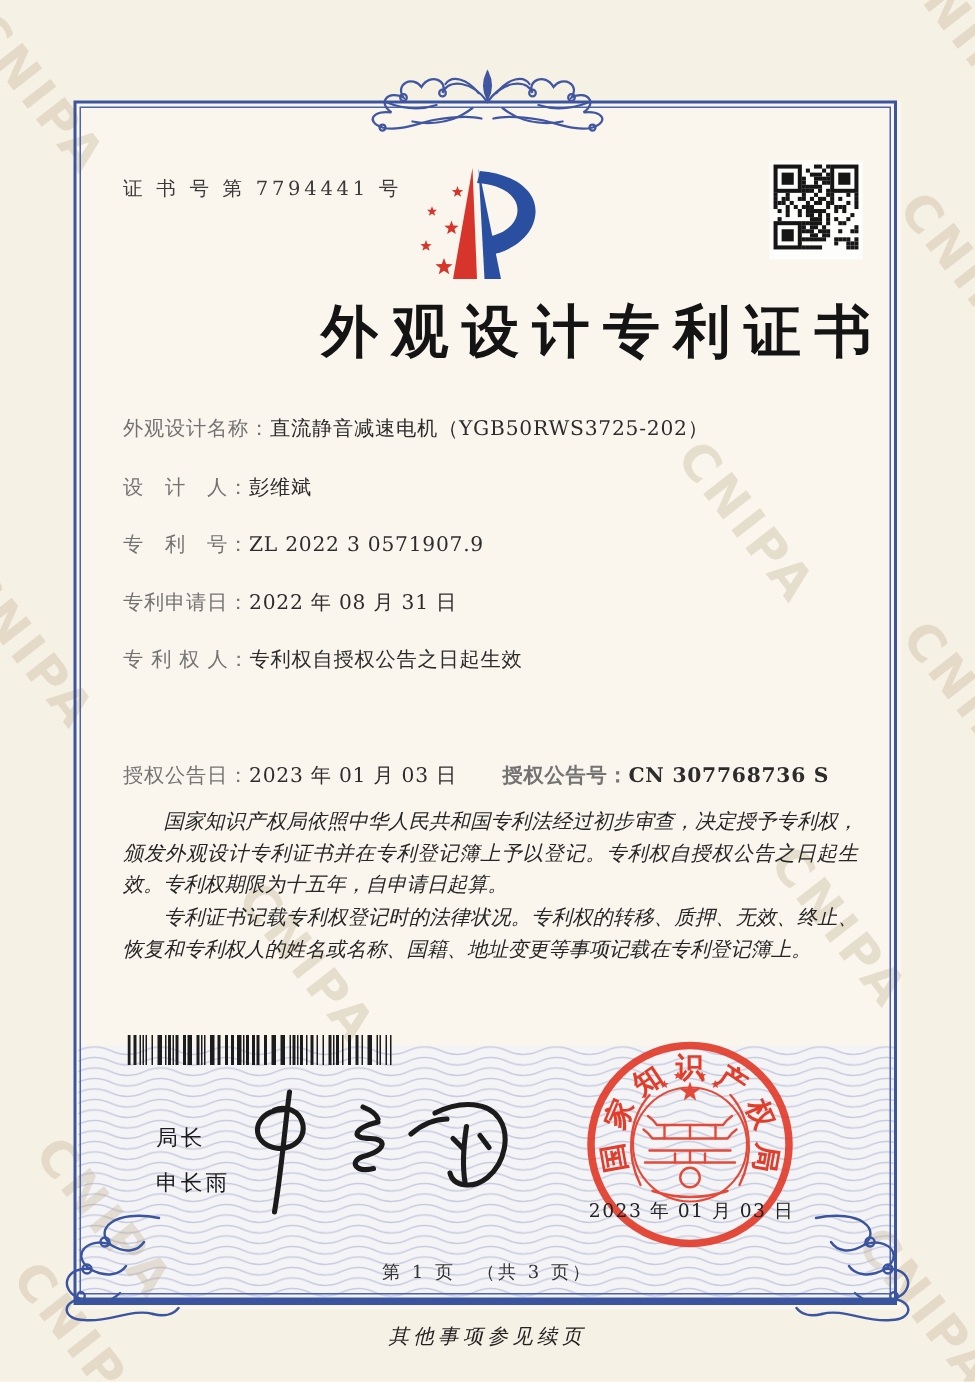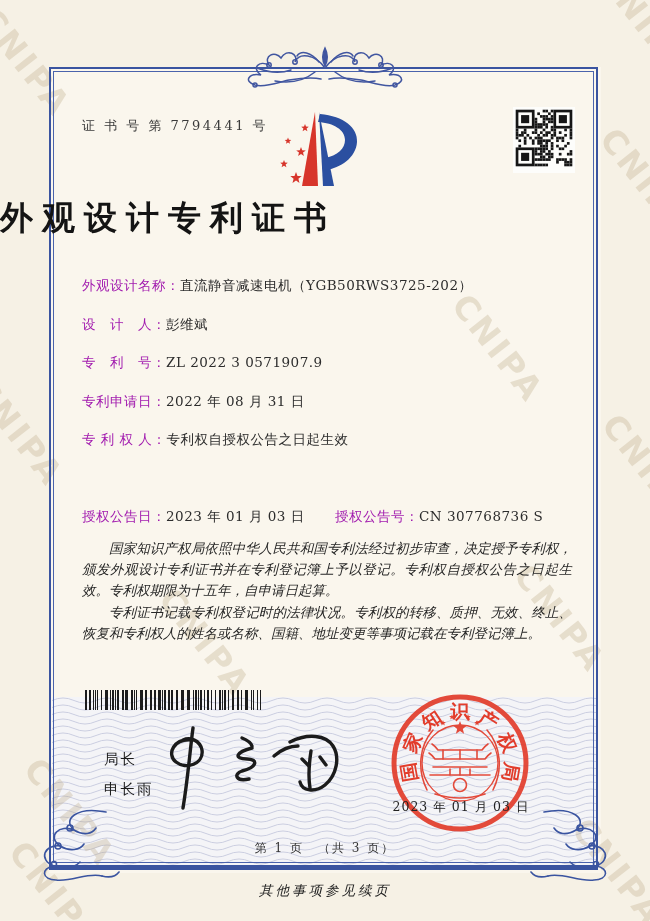--- a/index.html
+++ b/index.html
@@ -14,26 +14,26 @@
       color:rgba(184,165,128,0.30);z-index:3;white-space:nowrap;}
   .frame-bg{left:49px;top:67px;width:552px;height:806px;background:#faf6ed;z-index:1;}
   .wave-band{left:52px;top:697px;width:546px;height:171px;z-index:2;}
   .frame-outer{left:49px;top:67px;width:545px;height:796px;
       border:2.5px solid #3a54a0;border-bottom-width:5px;z-index:4;pointer-events:none;}
   .frame-inner{position:absolute;inset:2px;border:1px solid #4a63ac;}
   .content{z-index:5;}
   .certno{left:82px;top:106px;font-size:13px;letter-spacing:2.5px;color:#3a3a3a;margin-top:11px;}
   .qr{left:513px;top:107px;z-index:5;background:#fdfdfb;}
   .logo{left:260px;top:106px;z-index:5;}
-  .title{left:0;top:196px;width:590px;text-align:left;font-size:33px;font-weight:bold;
+  .title{left:0;top:196px;width:590px;text-align:right;font-size:38px;font-weight:bold;
          letter-spacing:9px;color:#141414;z-index:5;}
   .row{left:82px;font-size:13.5px;color:#2c2c2c;z-index:5;letter-spacing:0.5px;white-space:nowrap;}
-  .row .lbl{color:#a21caf;}
+  .row .lbl{color:#737373;}
   .row .val{color:#2c2c2c;}
-  .row2b{left:335px;}
+  .row2b{left:335px;font-weight:bold;}
   .paras{left:82px;top:538px;width:490px;z-index:5;}
   .paras p{margin:0 0 1px 0;font-size:13.5px;line-height:21px;color:#262626;
            text-indent:2em;text-align:justify;font-style:italic;}
   .barcode{left:85px;top:690px;z-index:5;}
   .director{left:88px;top:744px;z-index:6;font-family:"DejaVu Sans","Liberation Sans",sans-serif;
             font-size:14.5px;color:#1c1c1c;letter-spacing:2px;line-height:30px;margin-left:16px;}
   .signature{left:162px;top:726px;z-index:6;}
   .seal{left:375px;top:678px;z-index:7;}
   .seal-date{left:392px;top:799px;width:138px;text-align:center;font-size:12.5px;
              color:#222;letter-spacing:1px;z-index:8;white-space:nowrap;}

